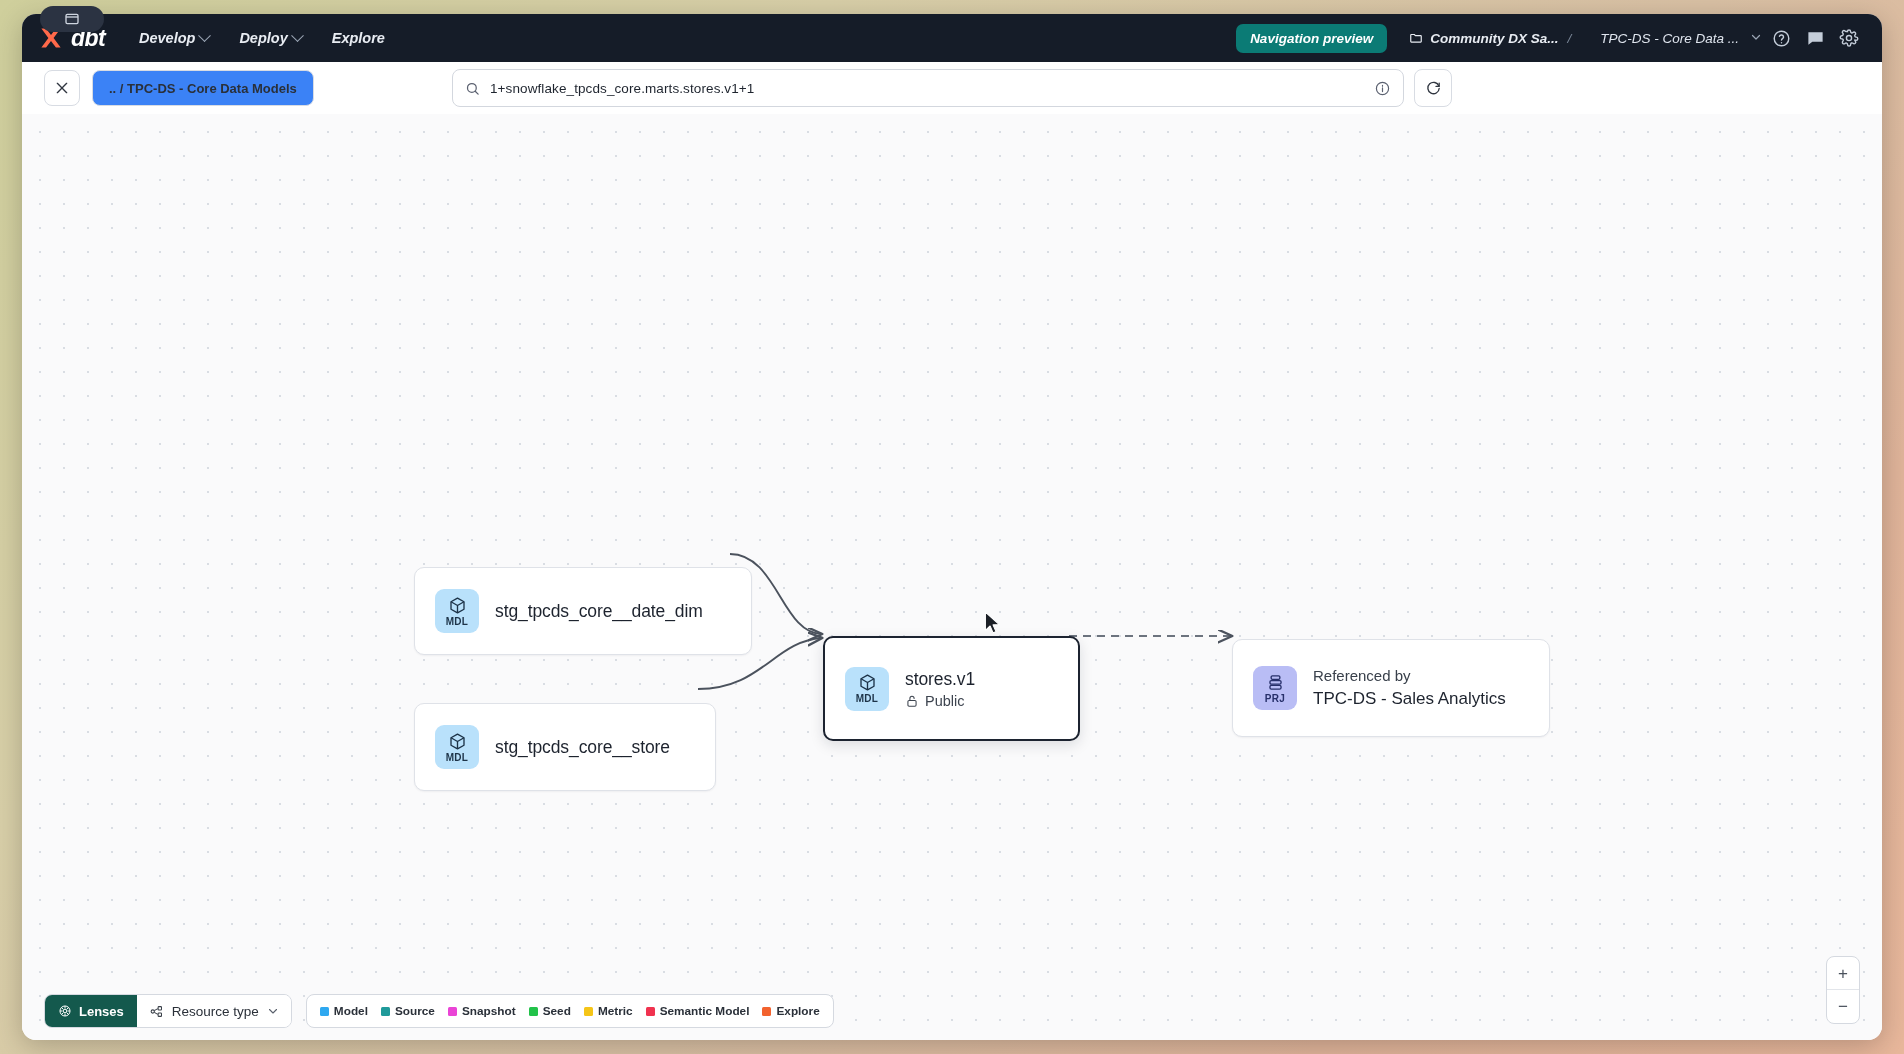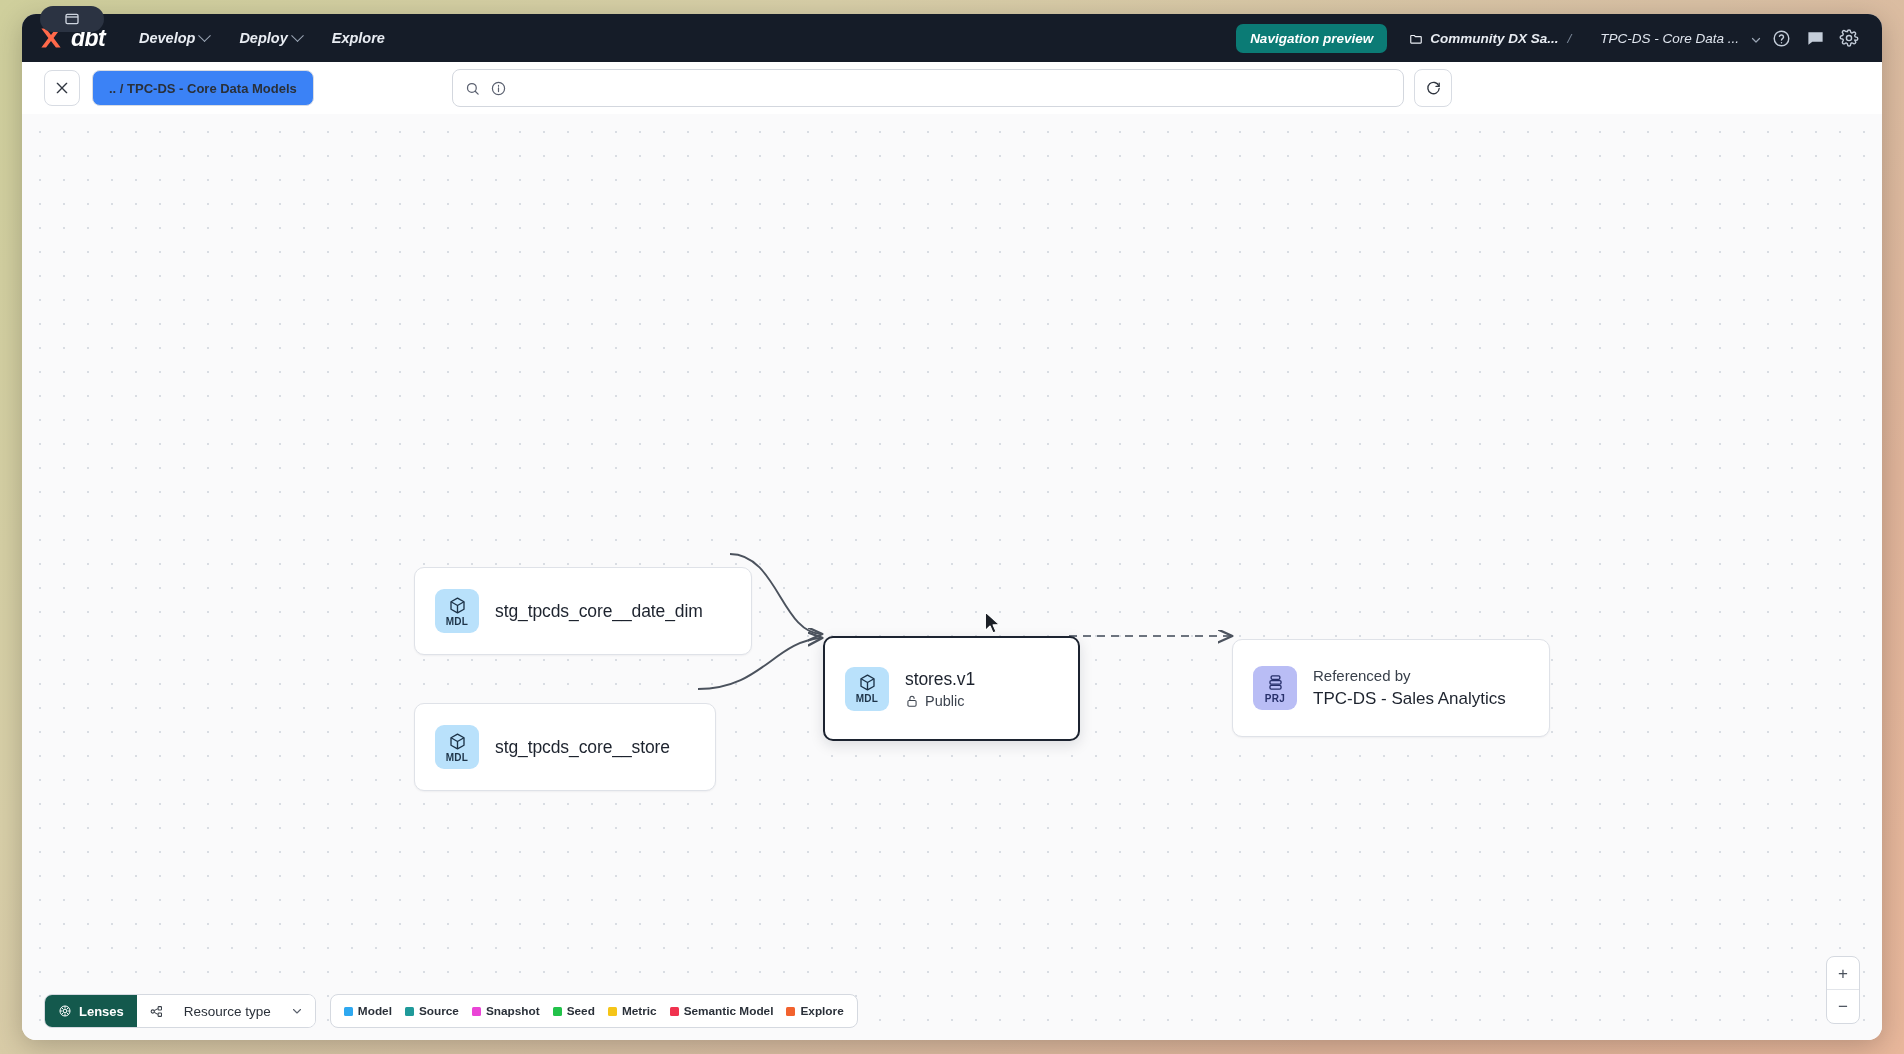--- a/index.html
+++ b/index.html
@@ -114,21 +114,21 @@
     cursor: pointer;
     white-space: nowrap;
     margin-right: 22px;
   }
 
   .crumb {
     color: #e8ecf2;
     font-size: 13.5px;
     font-weight: 700;
     display: flex;
-    align-items: flex-end;
+    align-items: flex-start;
     gap: 7px;
     white-space: nowrap;
     cursor: pointer;
   }
   .crumb-sep {
     color: #7b8798;
     font-size: 13.5px;
     margin: 0 9px;
   }
   .crumb-plain { font-weight: 400; color: #dfe5ee; margin-left: 20px; }
@@ -324,21 +324,21 @@
     color: #ffffff;
     font-size: 13px;
     font-weight: 700;
     height: 100%;
     display: flex; align-items: center; gap: 7px;
     padding: 0 13px;
     cursor: pointer;
   }
   #resource-type-btn {
     height: 100%;
-    display: flex; align-items: center; gap: 20px;
+    display: flex; align-items: center; gap: 8px;
     padding: 0 12px;
     font-size: 13.5px;
     color: #2a3039;
     cursor: pointer;
     background: #fff;
   }
 
   #legend {
     margin-left: 14px;
     height: 34px;
@@ -477,20 +477,21 @@
     </div>
 
     <div id="breadcrumb-pill">.. / TPC-DS - Core Data Models</div>
 
     <div id="search-wrap">
       <div id="search-box">
         <svg width="15" height="15" viewBox="0 0 24 24" fill="none" stroke="#5b6170" stroke-width="2" stroke-linecap="round">
           <circle cx="11" cy="11" r="7"></circle>
           <path d="M16.3 16.3L21 21"></path>
         </svg>
+        <input id="search-input" type="text" value="1+snowflake_tpcds_core.marts.stores.v1+1" style="">
         <svg width="17" height="17" viewBox="0 0 24 24" fill="none" stroke="#5b6170" stroke-width="1.7" stroke-linecap="round">
           <circle cx="12" cy="12" r="8.6"></circle>
           <path d="M12 7.6v1.1M12 11.2v5.2"></path>
         </svg>
       </div>
       <div class="sq-btn" style="width:38px;height:38px;">
         <svg width="17" height="17" viewBox="0 0 24 24" fill="none" stroke="currentColor" stroke-width="1.9" stroke-linecap="round" stroke-linejoin="round">
           <path d="M19.5 8.5A8 8 0 1 0 20 12"></path>
           <path d="M20 4.6V9h-4.4"></path>
         </svg>

